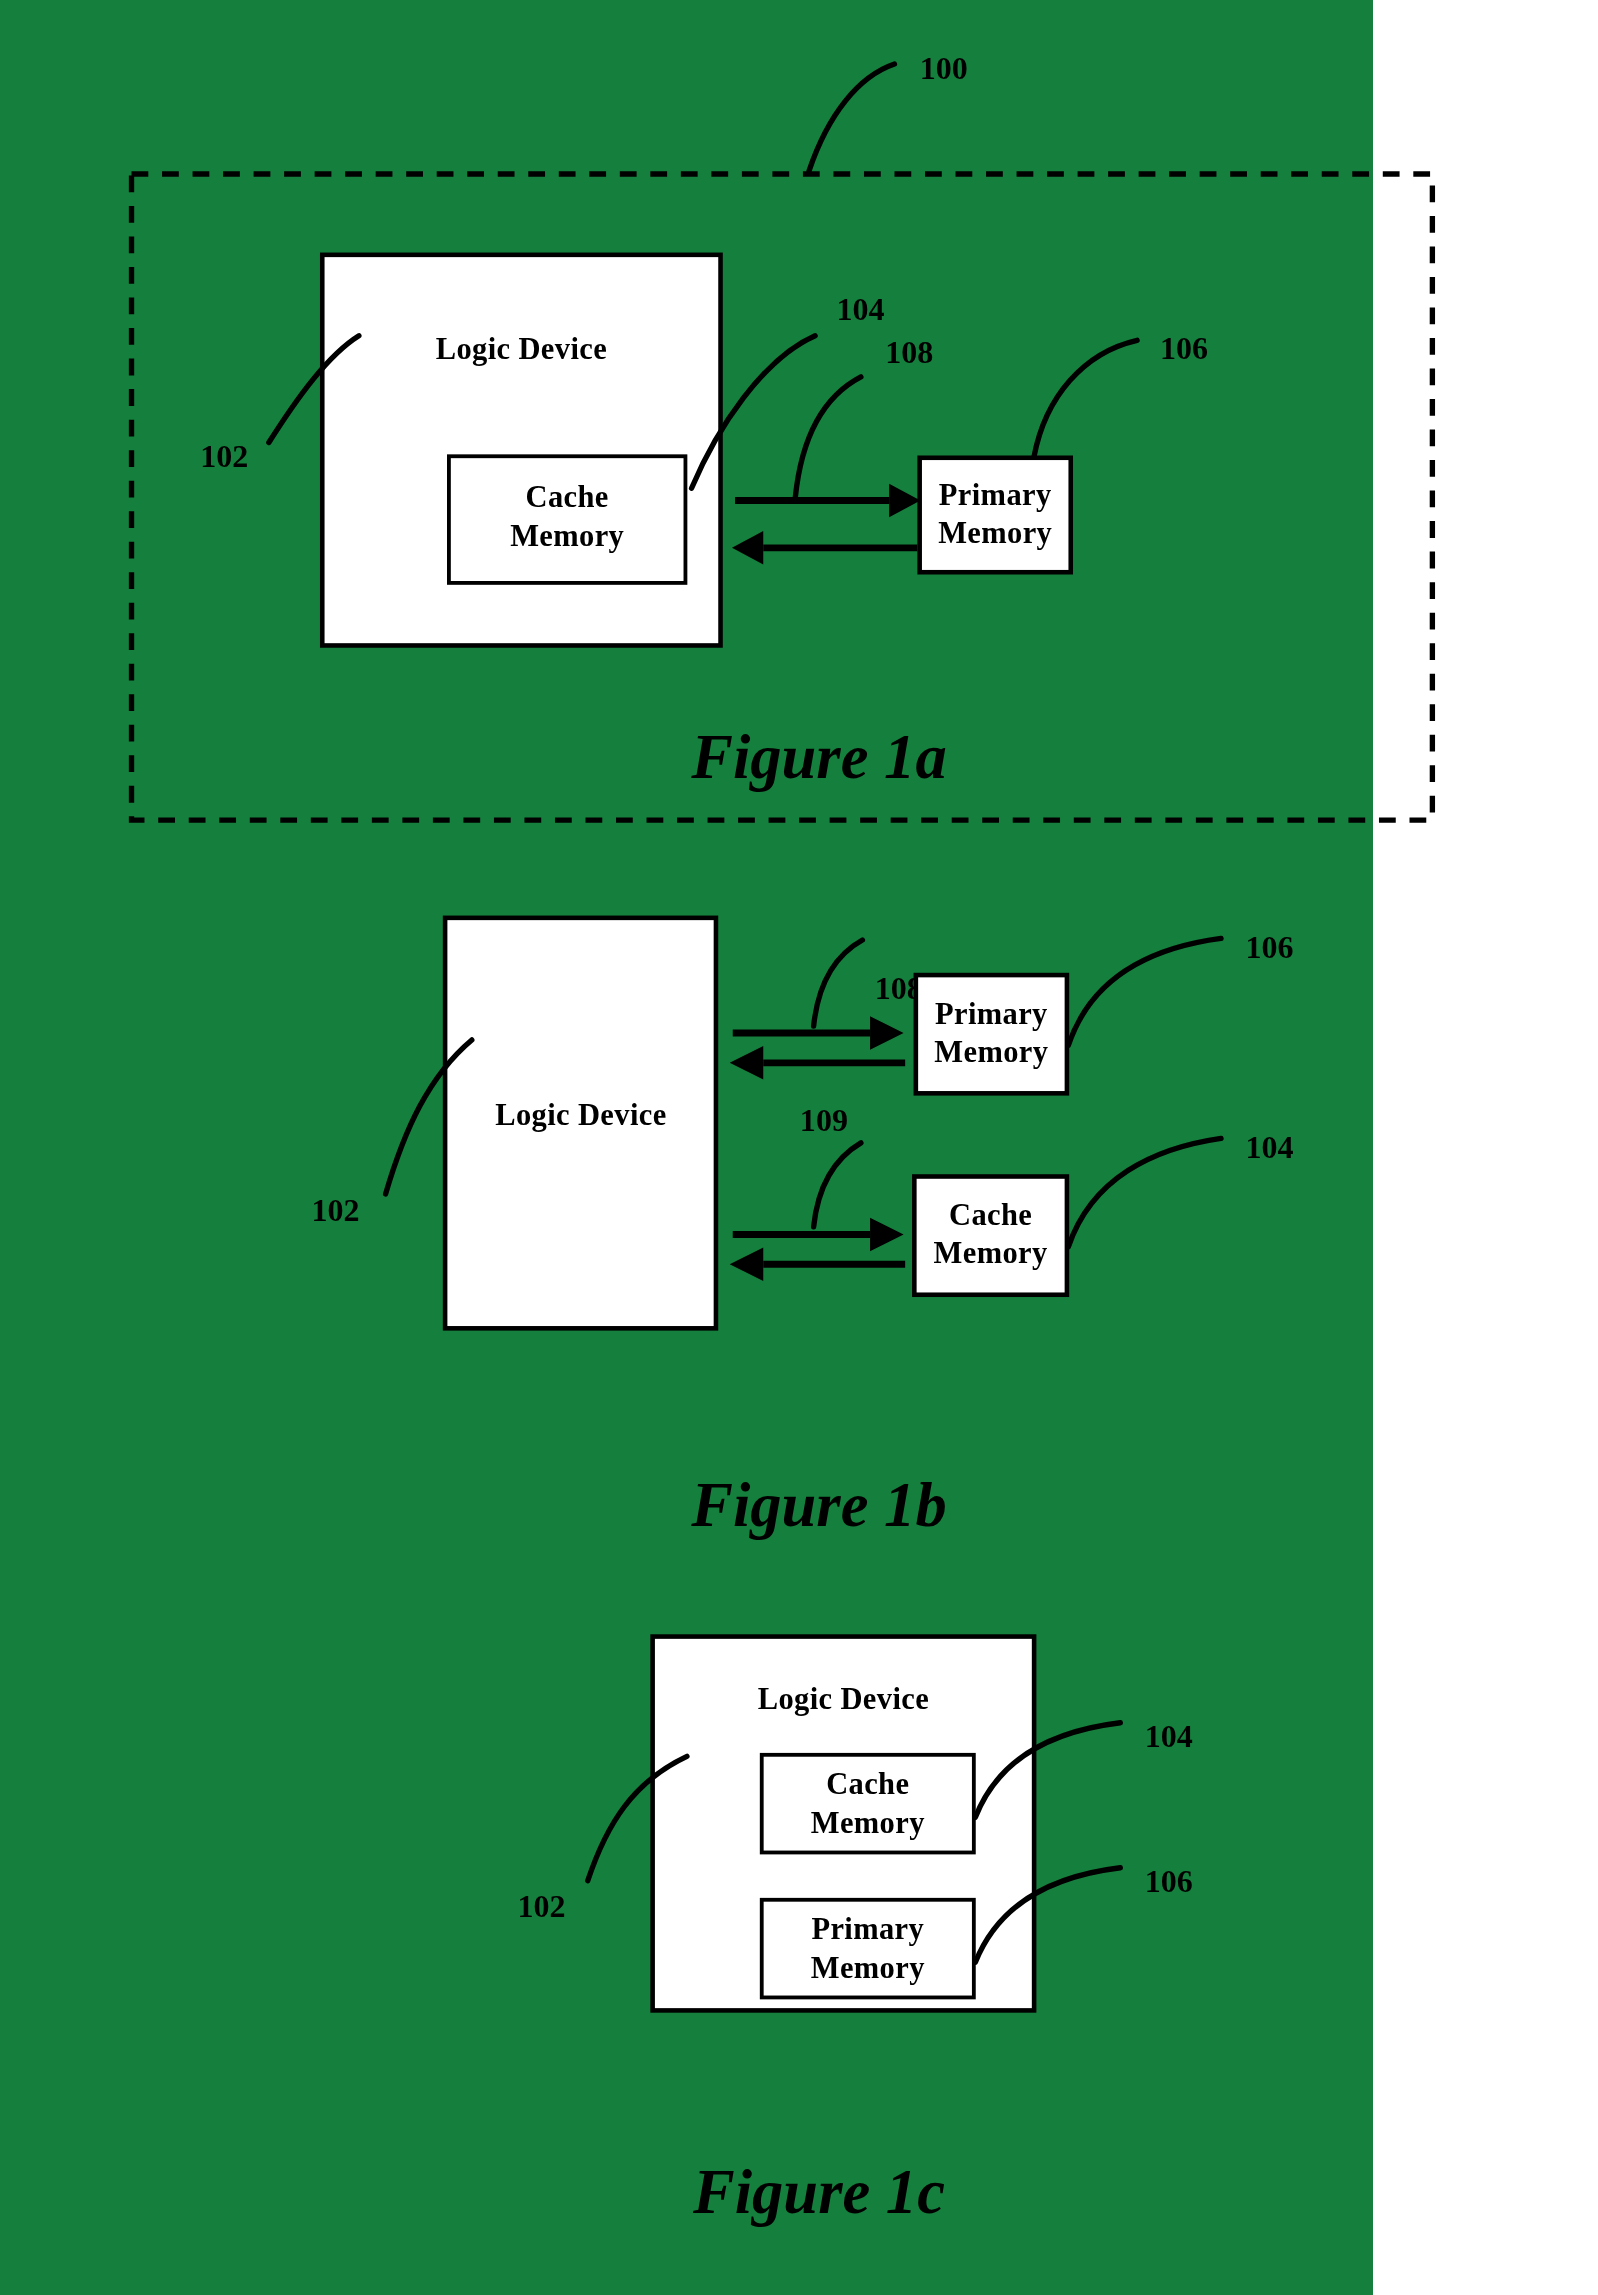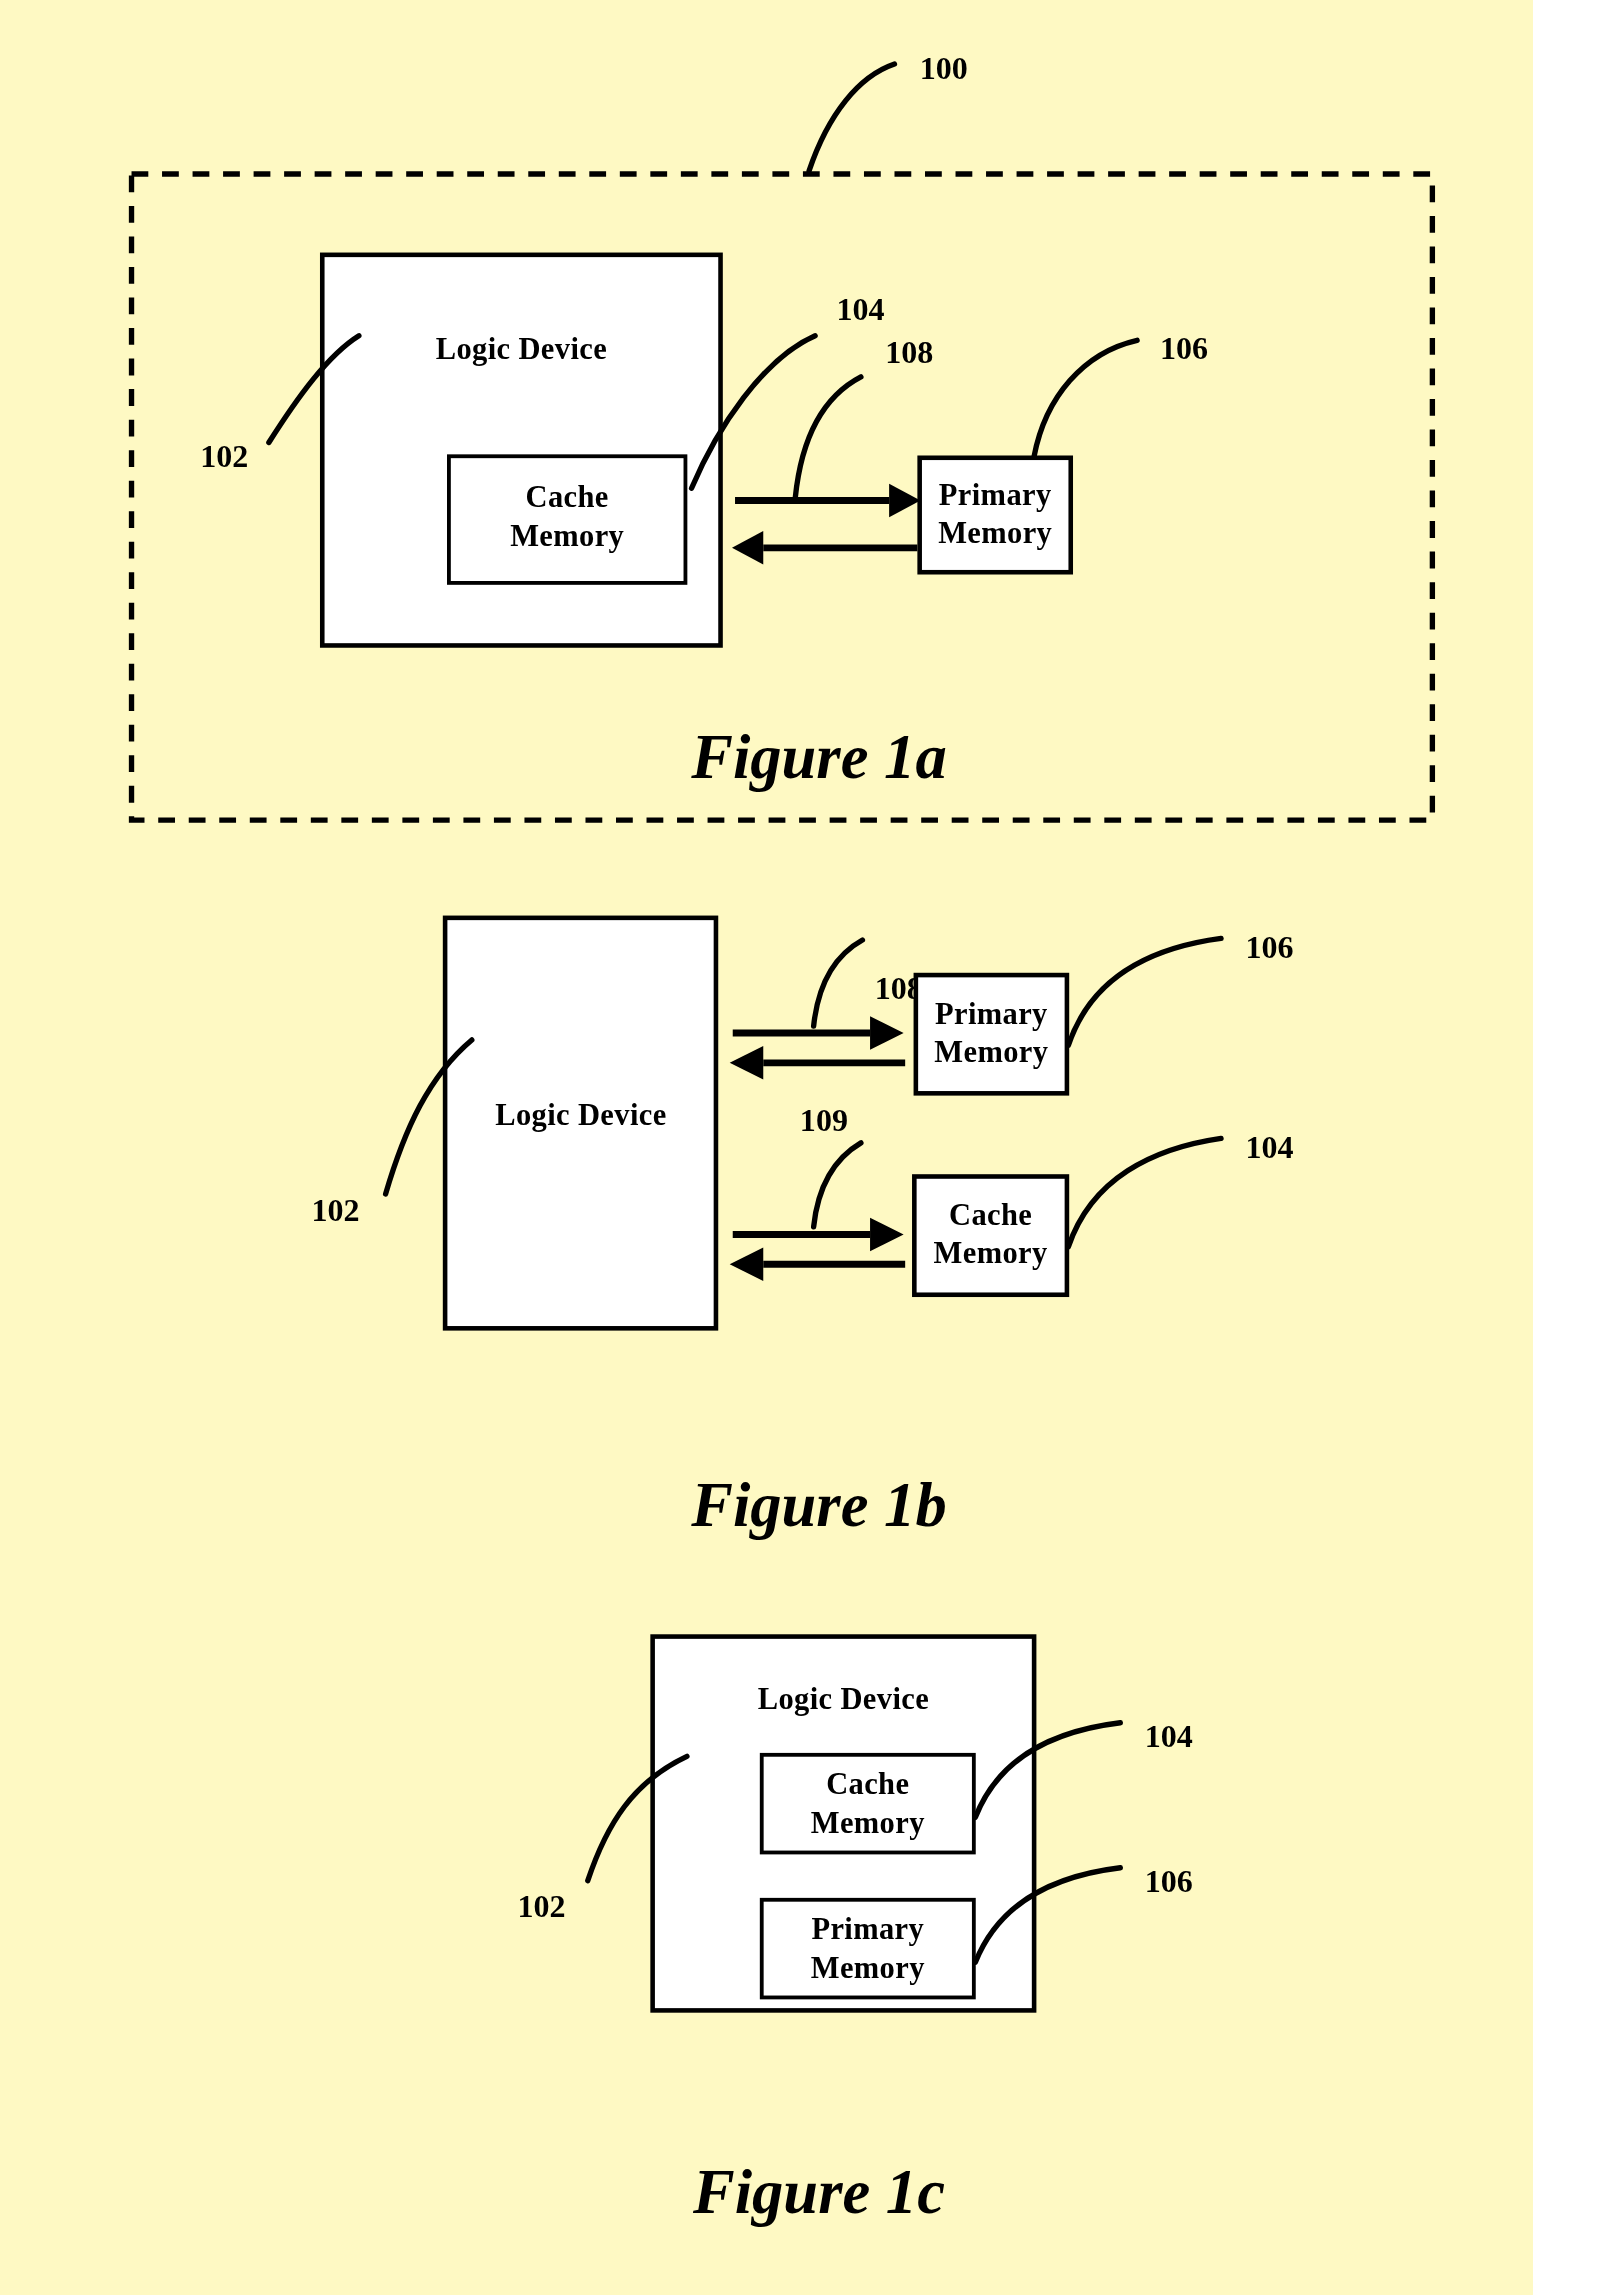--- a/index.html
+++ b/index.html
@@ -9,23 +9,23 @@
   }
   body {
     width: 1599px;
     height: 2295px;
     font-family: "Liberation Serif", "DejaVu Serif", serif;
     color: #000000;
     overflow: hidden;
   }
   #sheet {
     position: relative;
-    width: 1533px;
+    width: 1373px;
     height: 2295px;
-    background: #fef9c3;
+    background: #15803d;
   }
   svg.fig {
     position: absolute;
     left: 0;
     top: 0;
     width: 1599px;
     height: 2295px;
     overflow: visible;
   }
   .box-label {

